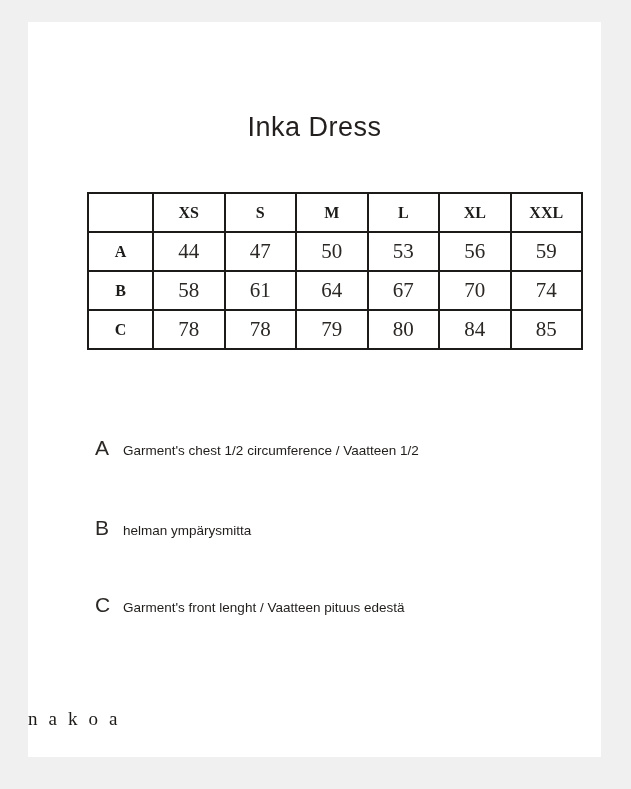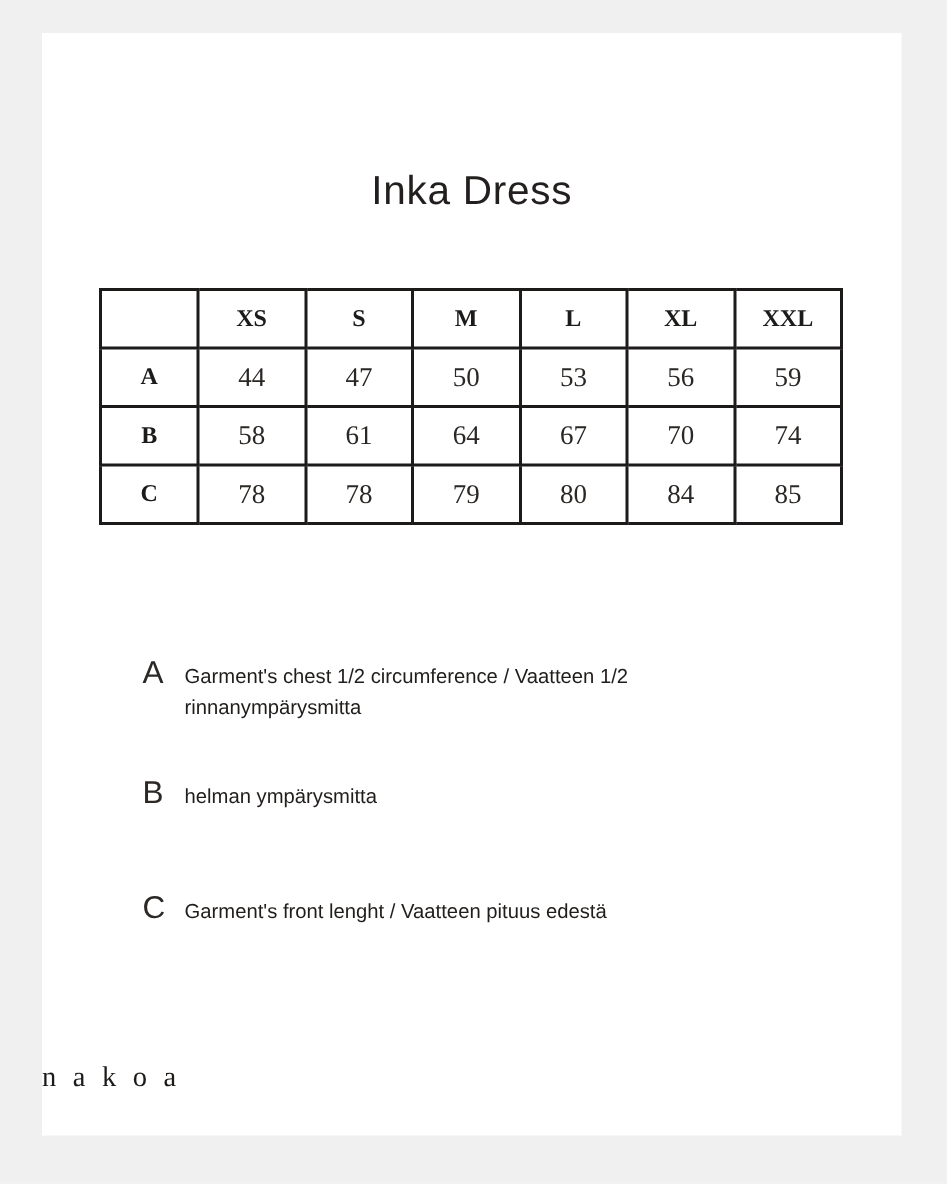--- a/index.html
+++ b/index.html
@@ -26,21 +26,21 @@
     width: 100%;
     text-align: center;
     font-family: "Liberation Sans", sans-serif;
     font-size: 27px;
     font-weight: 400;
     letter-spacing: 0.5px;
     color: #231f1e;
   }
   .size-table-wrap {
     position: absolute;
-    left: 22px; top: 170px; padding-left: 16px;
+    left: 43px; top: 170px; padding-left: 16px;
   }
   table.size-table {
     border-collapse: collapse;
     table-layout: fixed;
     width: 494px;
   }
   table.size-table col { width: 71.5px; }
   table.size-table col.corner-col { width: 65px; }
   table.size-table th,
   table.size-table td {
@@ -51,21 +51,21 @@
     font-family: "Liberation Serif", serif;
     background: #ffffff;
   }
   table.size-table th {
     font-weight: 700;
     font-size: 16px;
     color: #1c1b1a;
   }
   table.size-table td {
     font-weight: 400;
-    font-size: 18px;
+    font-size: 21px;
     color: #2a2725;
   }
   .legend-item {
     position: absolute;
     left: 0;
     display: flex;
     align-items: baseline;
   }
   .legend-item.item-a { top: 0px; }
   .legend-item.item-b { top: 80px; }
@@ -170,21 +170,20 @@
           </tbody>
       </table>
     </div>
 
     <div class="legend-wrap">
 
       <div class="legend-item item-a">
         <div class="legend-letter">A</div>
         <div class="legend-text">
           <div class="line">Garment's chest 1/2 circumference / Vaatteen 1/2</div>
-          <div class="line">rinnanympärysmitta</div>
         </div>
       </div>
 
       <div class="legend-item item-b">
         <div class="legend-letter">B</div>
         <div class="legend-text">
           <div class="line">helman ympärysmitta</div>
         </div>
       </div>
 

